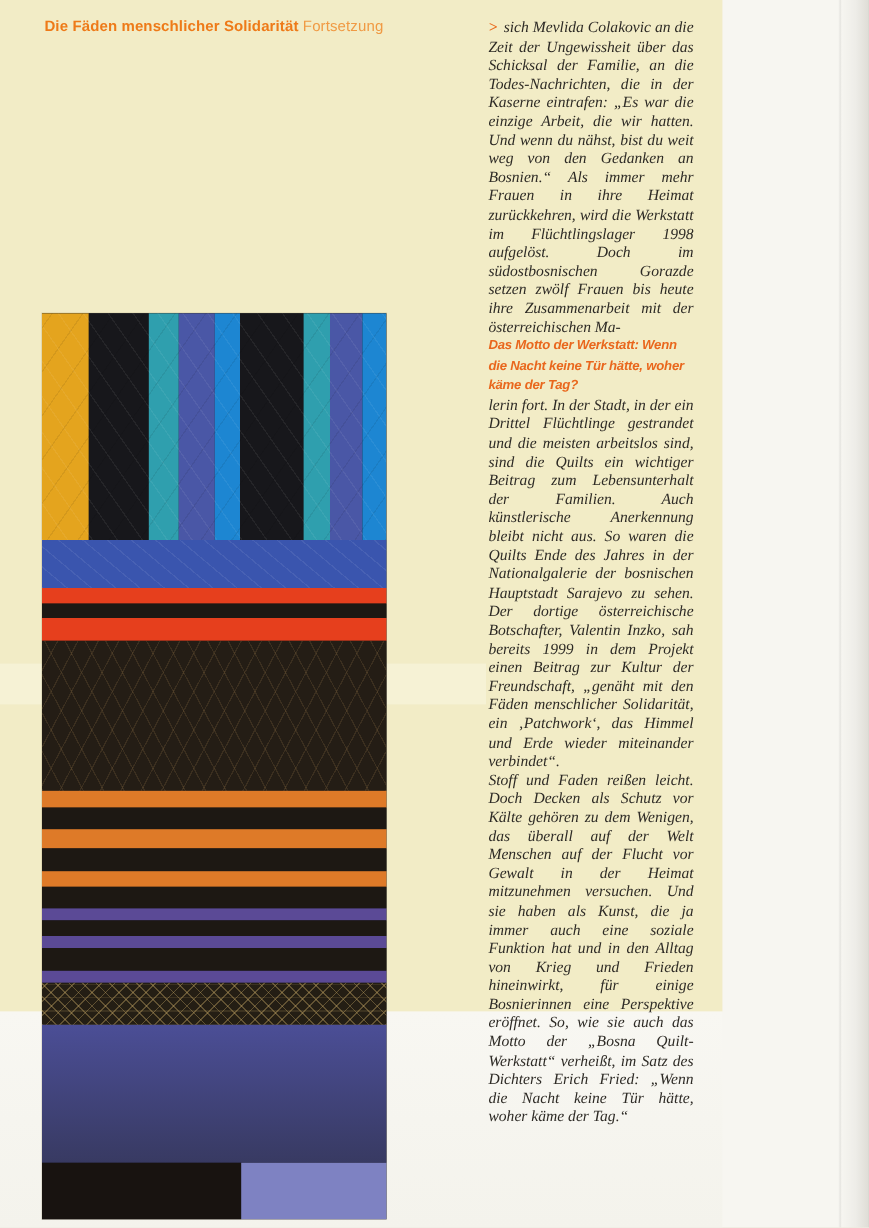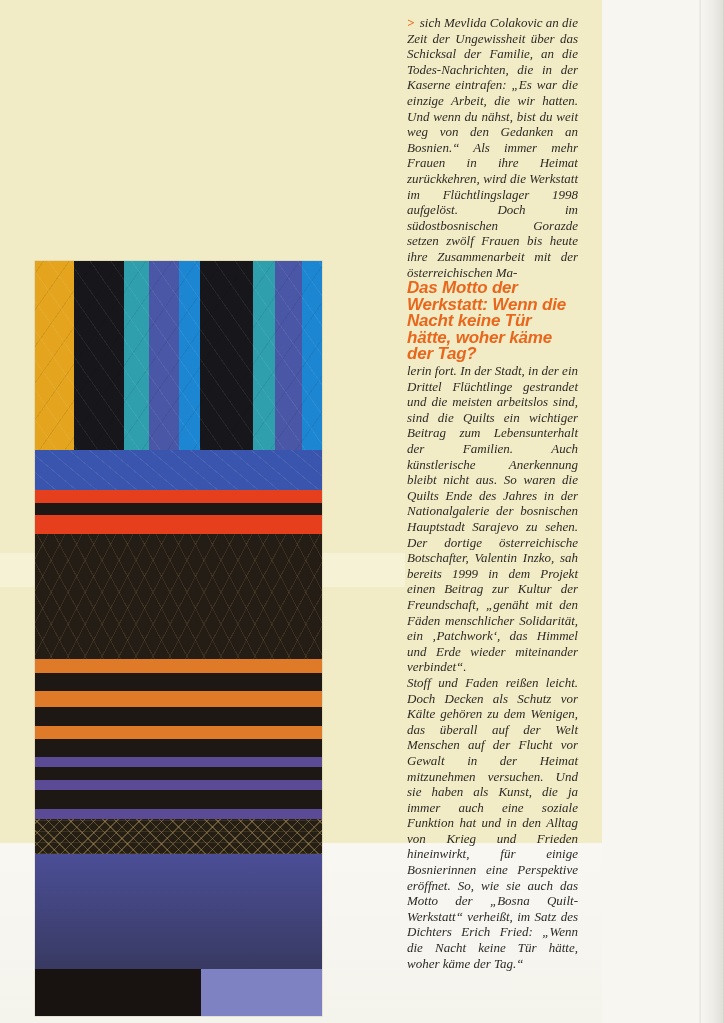--- a/index.html
+++ b/index.html
@@ -20,21 +20,21 @@
      font-size:12.5px;line-height:15px;letter-spacing:.1px;}
   .running-head .t{font-weight:bold;color:#ee7a18;}
   .running-head .s{font-weight:normal;color:#f09a44;}
 
   
   .column{position:absolute;left:407px;top:15px;width:171px;color:#2d2a25;
      font-size:13px;line-height:15.6px;text-align:justify;font-style:italic;}
   .column p{margin:0;}
   .lead-marker{color:#e96a1e;font-weight:bold;margin-right:2px;}
   .pull-quote{font-family:"Liberation Sans",sans-serif;font-weight:bold;color:#e9671d;
-     font-size:17px;line-height:16.6px;letter-spacing:-.2px;margin:12px 0 11px 0;text-align:left;}
+     font-size:11px;line-height:16.6px;letter-spacing:-.2px;margin:12px 0 11px 0;text-align:left;}
 
   
   .quilt{position:absolute;left:35px;top:261px;width:287px;background:#17171b;
      box-shadow:0 0 0 .5px rgba(120,110,70,.25);}
   .quilt-vsection{position:relative;display:flex;height:189px;overflow:hidden;}
   .quilt-vsection::after{content:"";position:absolute;inset:0;pointer-events:none;
      background-image:
        repeating-linear-gradient(55deg, rgba(255,255,255,.06) 0 1px, transparent 1px 17px),
        repeating-linear-gradient(-55deg, rgba(0,0,0,.07) 0 1px, transparent 1px 21px);}
   .vstripe{height:100%;}
@@ -53,20 +53,24 @@
 </style>
 </head>
 <body>
 
 <div id="scan">
 
   <div class="cream-panel"></div>
   <div class="cream-band-light"></div>
   <div class="bottom-paper"></div>
 
+  <div class="running-head">
+    <span class="t">Die Fäden menschlicher Solidarität</span>
+    <span class="s">Fortsetzung</span>
+  </div>
 
   <div class="quilt">
     <div class="quilt-vsection" style="height: 189px;">
         <div class="vstripe" style="width: 39px; background-color: rgb(228, 164, 30);"></div>
         <div class="vstripe" style="width: 50px; background-color: rgb(23, 23, 27);"></div>
         <div class="vstripe" style="width: 25px; background-color: rgb(47, 159, 174);"></div>
         <div class="vstripe" style="width: 30px; background-color: rgb(74, 87, 166);"></div>
         <div class="vstripe" style="width: 21px; background-color: rgb(29, 134, 210);"></div>
         <div class="vstripe" style="width: 53px; background-color: rgb(23, 23, 27);"></div>
         <div class="vstripe" style="width: 22px; background-color: rgb(47, 159, 174);"></div>

